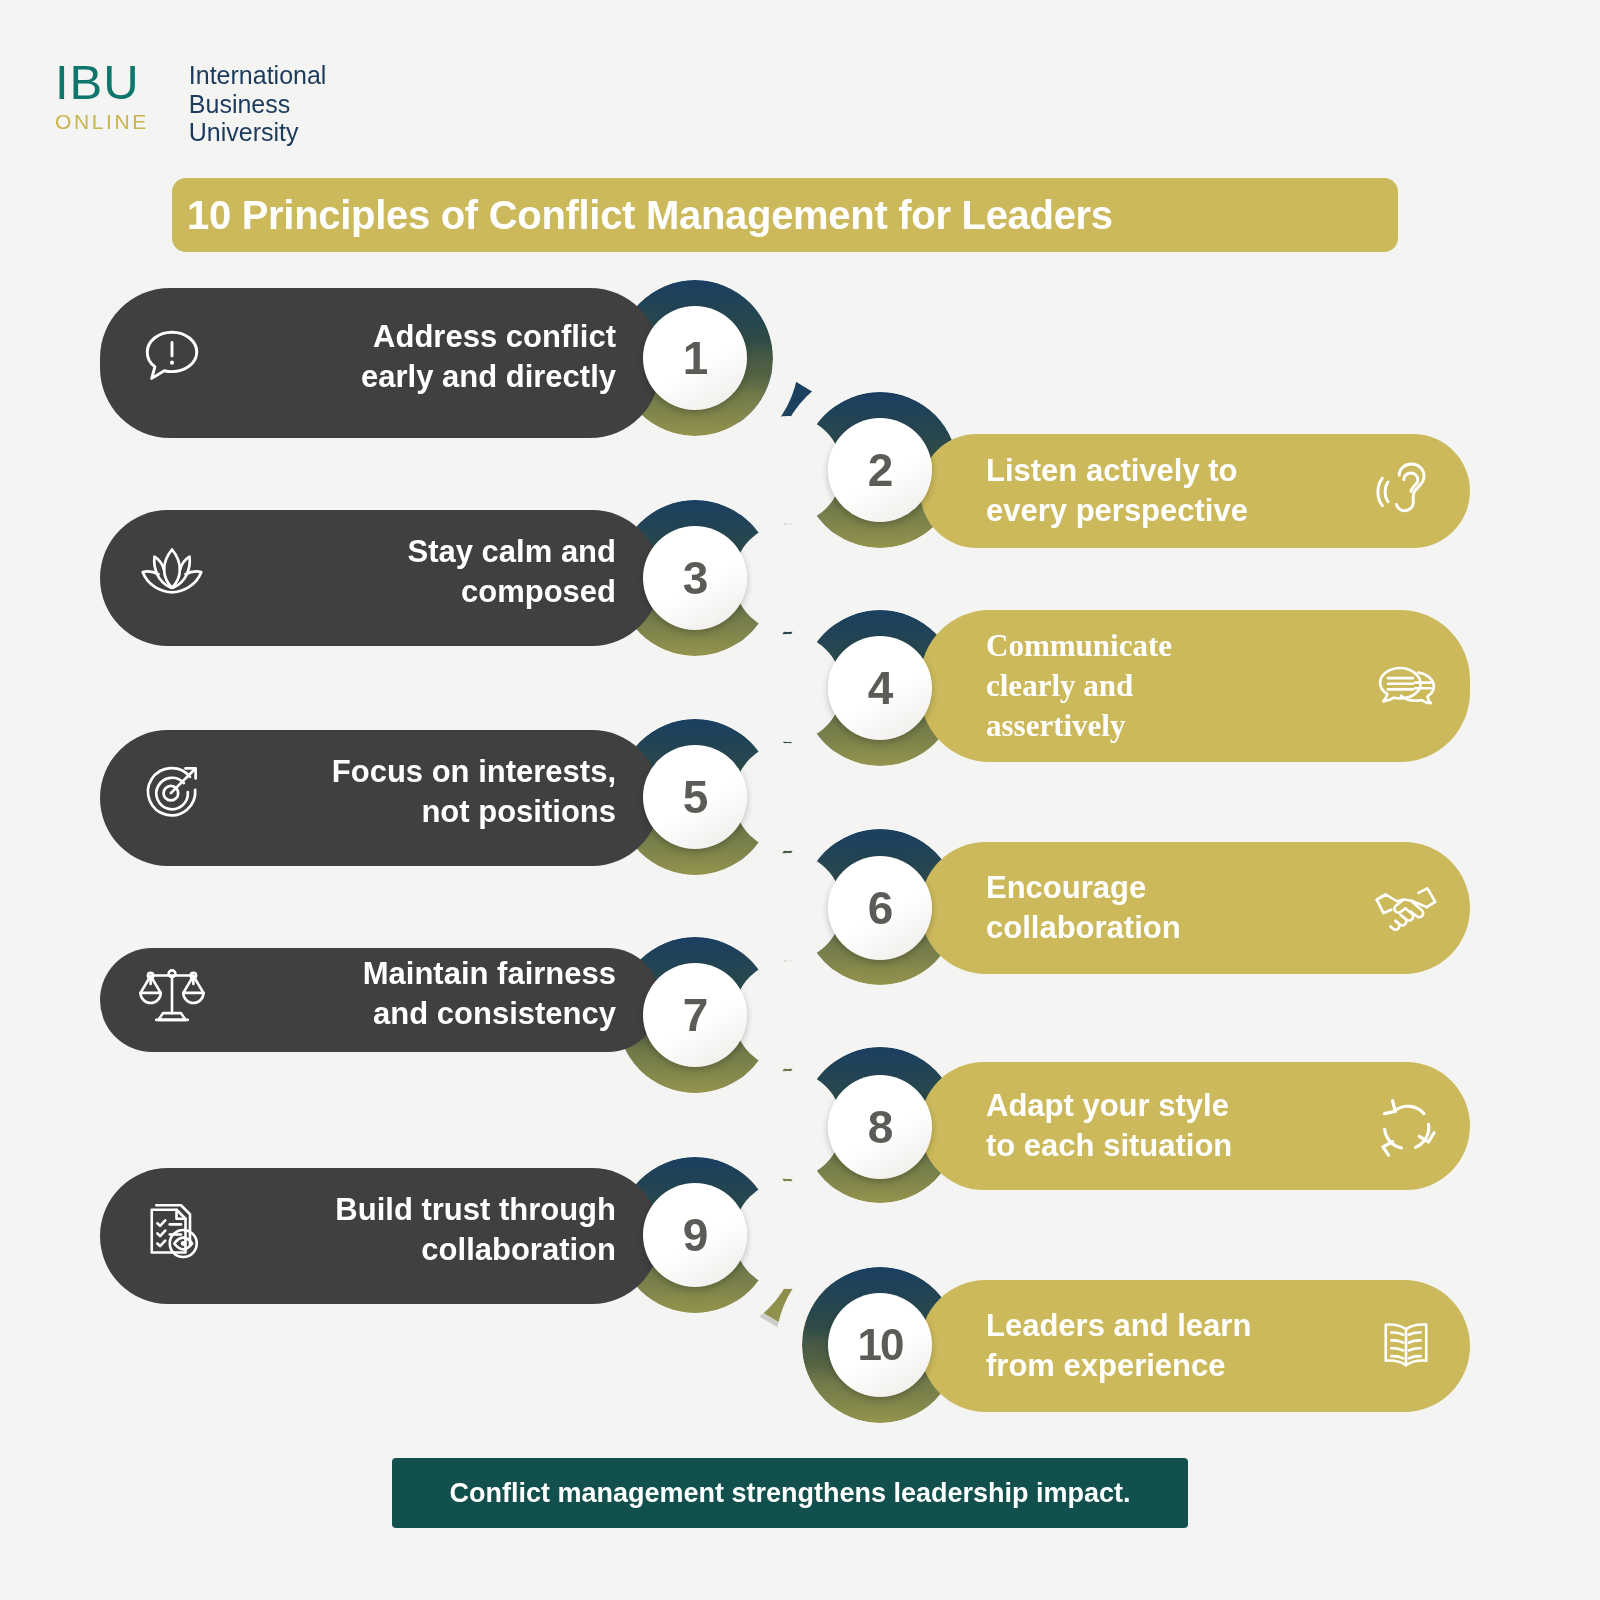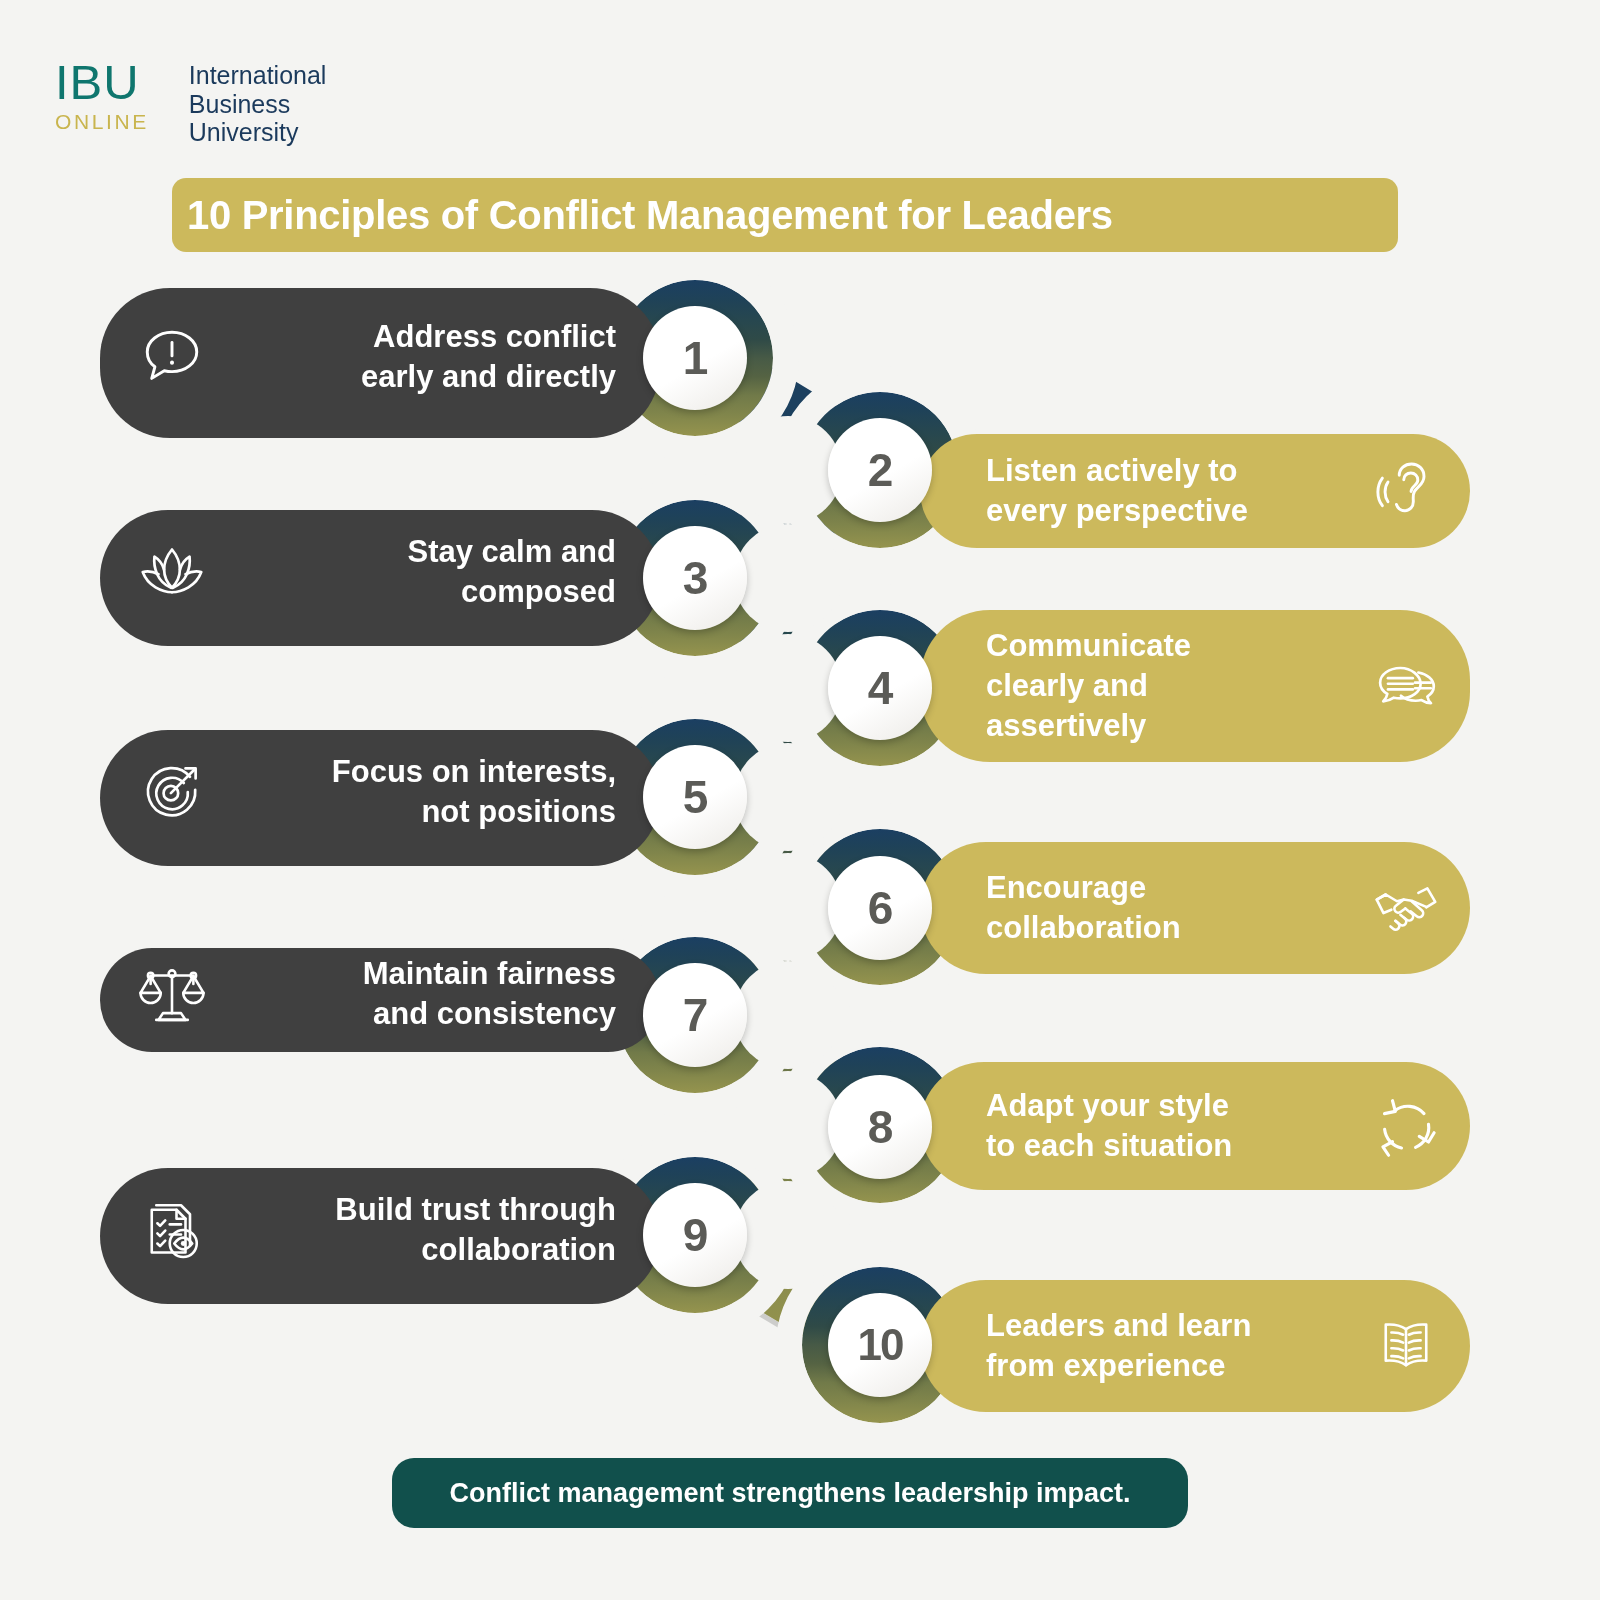--- a/index.html
+++ b/index.html
@@ -76,21 +76,21 @@
     display: flex; align-items: center; justify-content: center;
     box-shadow: 0 3px 7px rgba(0,0,0,0.22);
     z-index: 6;
   }
   .badge-num { font-size: 46px; font-weight: bold; color: #5b5b57; letter-spacing: -1px; }
   .badge.wide .badge-num { font-size: 44px; letter-spacing: -2px; }
 
   
   .footer {
     position: absolute; left: 392px; top: 1458px; width: 796px; height: 70px;
-    background: #11504c; border-radius: 22px;
+    background: #11504c; border-radius: 4px;
     display: flex; align-items: center; justify-content: center;
   }
   .footer-text { color: #ffffff; font-size: 27px; font-weight: bold; }
 </style>
 </head>
 <body>
 
 <div class="page">
 
   <div class="logo">
@@ -216,21 +216,21 @@
       </span>
       <span class="pill-text">
         <span>Stay calm and</span><br>
         <span>composed</span>
       </span>
     </div>
     <div class="badge" style="left:643px;top:256px;">
       <span class="badge-num">3</span>
     </div>
 
-    <div class="pill right" style="top:340px;height:152px;">
+    <div class="pill right" style="top:340px;height:152px;font-family:Liberation Serif, serif;">
       <span class="pill-text">
         <span>Communicate</span><br>
         <span>clearly and</span><br>
         <span>assertively</span>
       </span>
       <span class="pill-icon">
         <svg viewBox="0 0 64 64" fill="none" stroke="#ffffff" stroke-width="2.4" stroke-linecap="round" stroke-linejoin="round">
           <path d="M27 16c-9.9 0-18 5.8-18 13 0 4 2.5 7.6 6.4 10-.4 2.6-1.6 4.8-3.6 6.6 3.6-.2 6.8-1.4 9.4-3.2 1.8.4 3.8.6 5.8.6 9.9 0 18-5.8 18-13S36.9 16 27 16z"></path>
           <line x1="16" y1="25" x2="38" y2="25"></line>
           <line x1="16" y1="30" x2="38" y2="30"></line>

